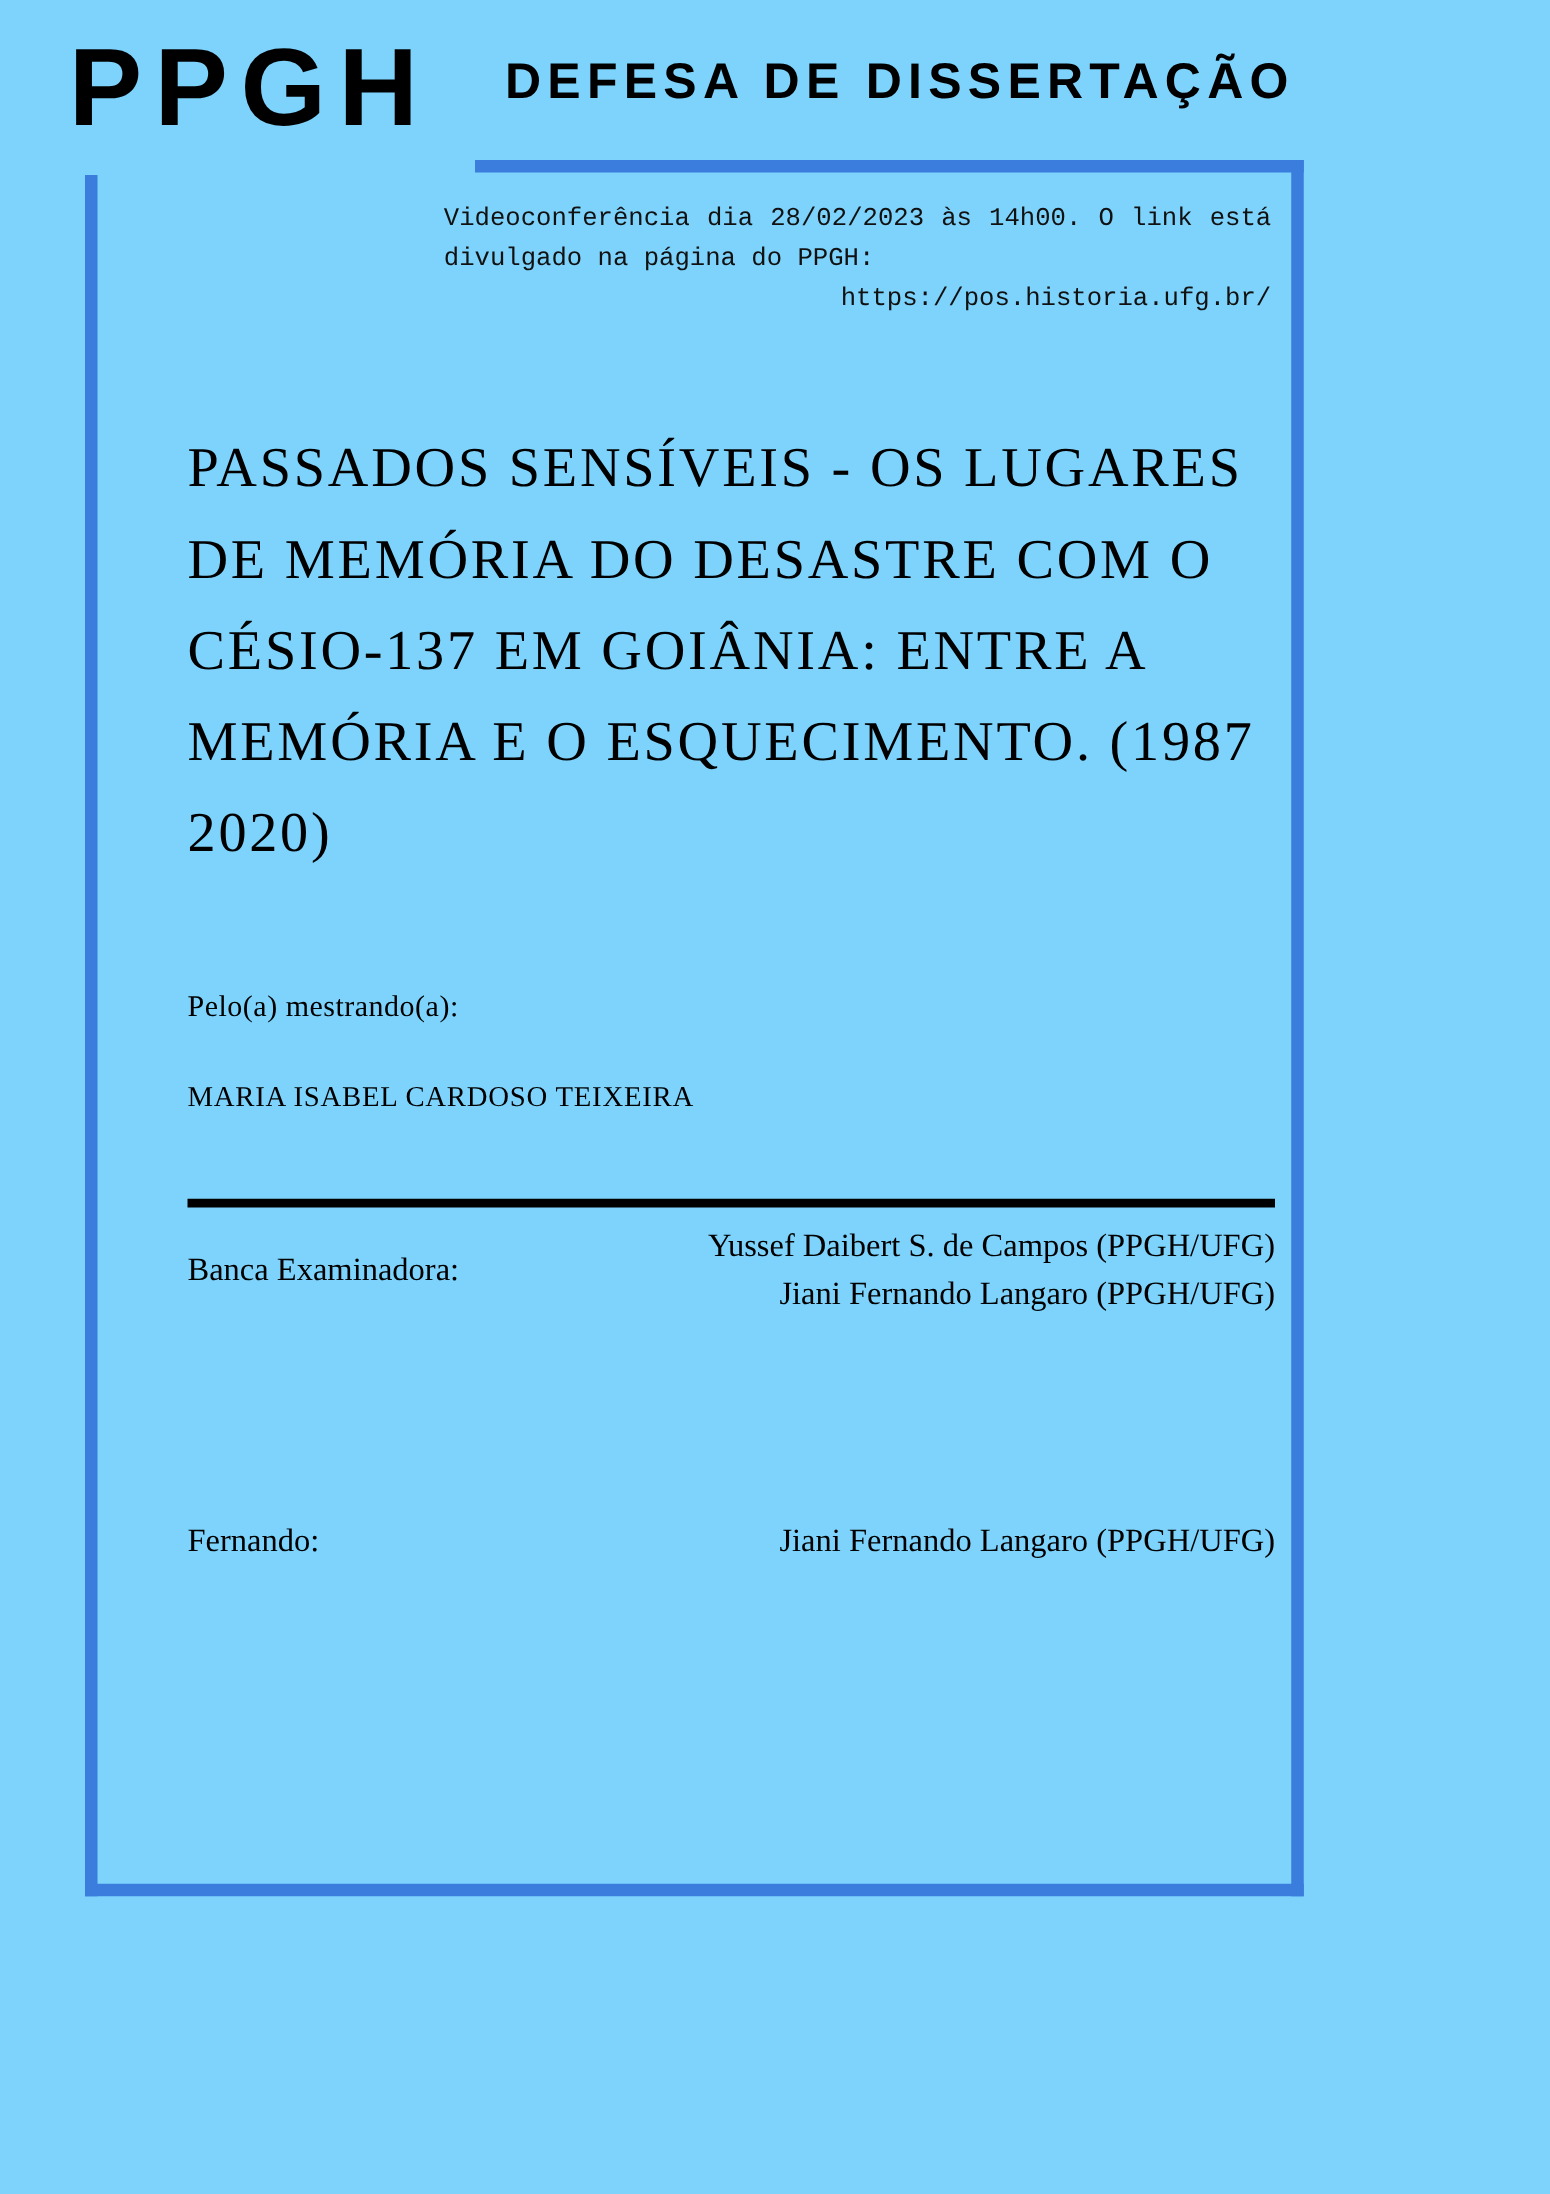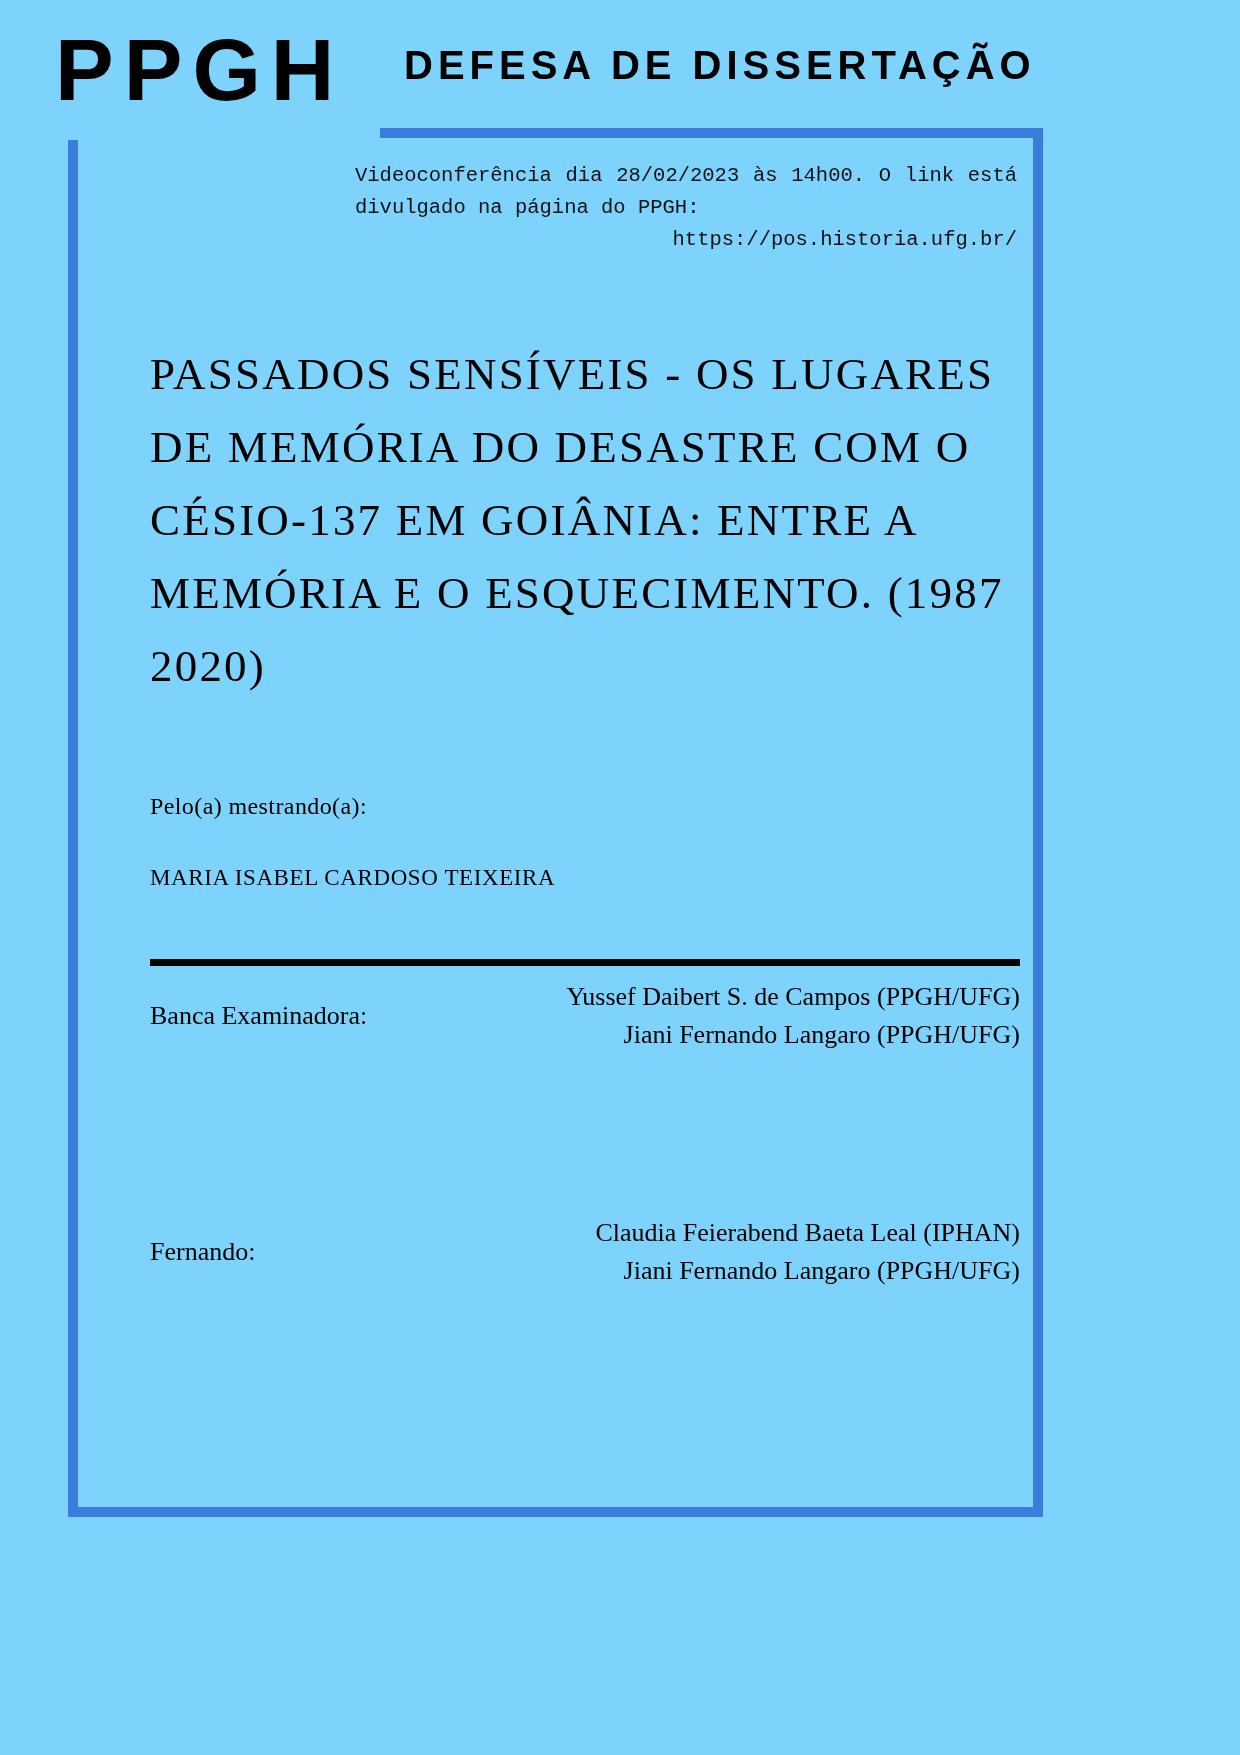--- a/index.html
+++ b/index.html
@@ -205,19 +205,18 @@
         <div>Yussef Daibert S. de Campos (PPGH/UFG)</div>
         <div>Jiani Fernando Langaro (PPGH/UFG)</div>
       </div>
     </div>
   </div>
 
   <div class="suplentes">
     <div class="block-row">
       <div class="block-label">Fernando:</div>
       <div class="block-names">
-        <div>Claudia Feierabend Baeta Leal (IPHAN)</div>
         <div>Jiani Fernando Langaro (PPGH/UFG)</div>
       </div>
     </div>
   </div>
 
 </div>
 
 </body></html>

